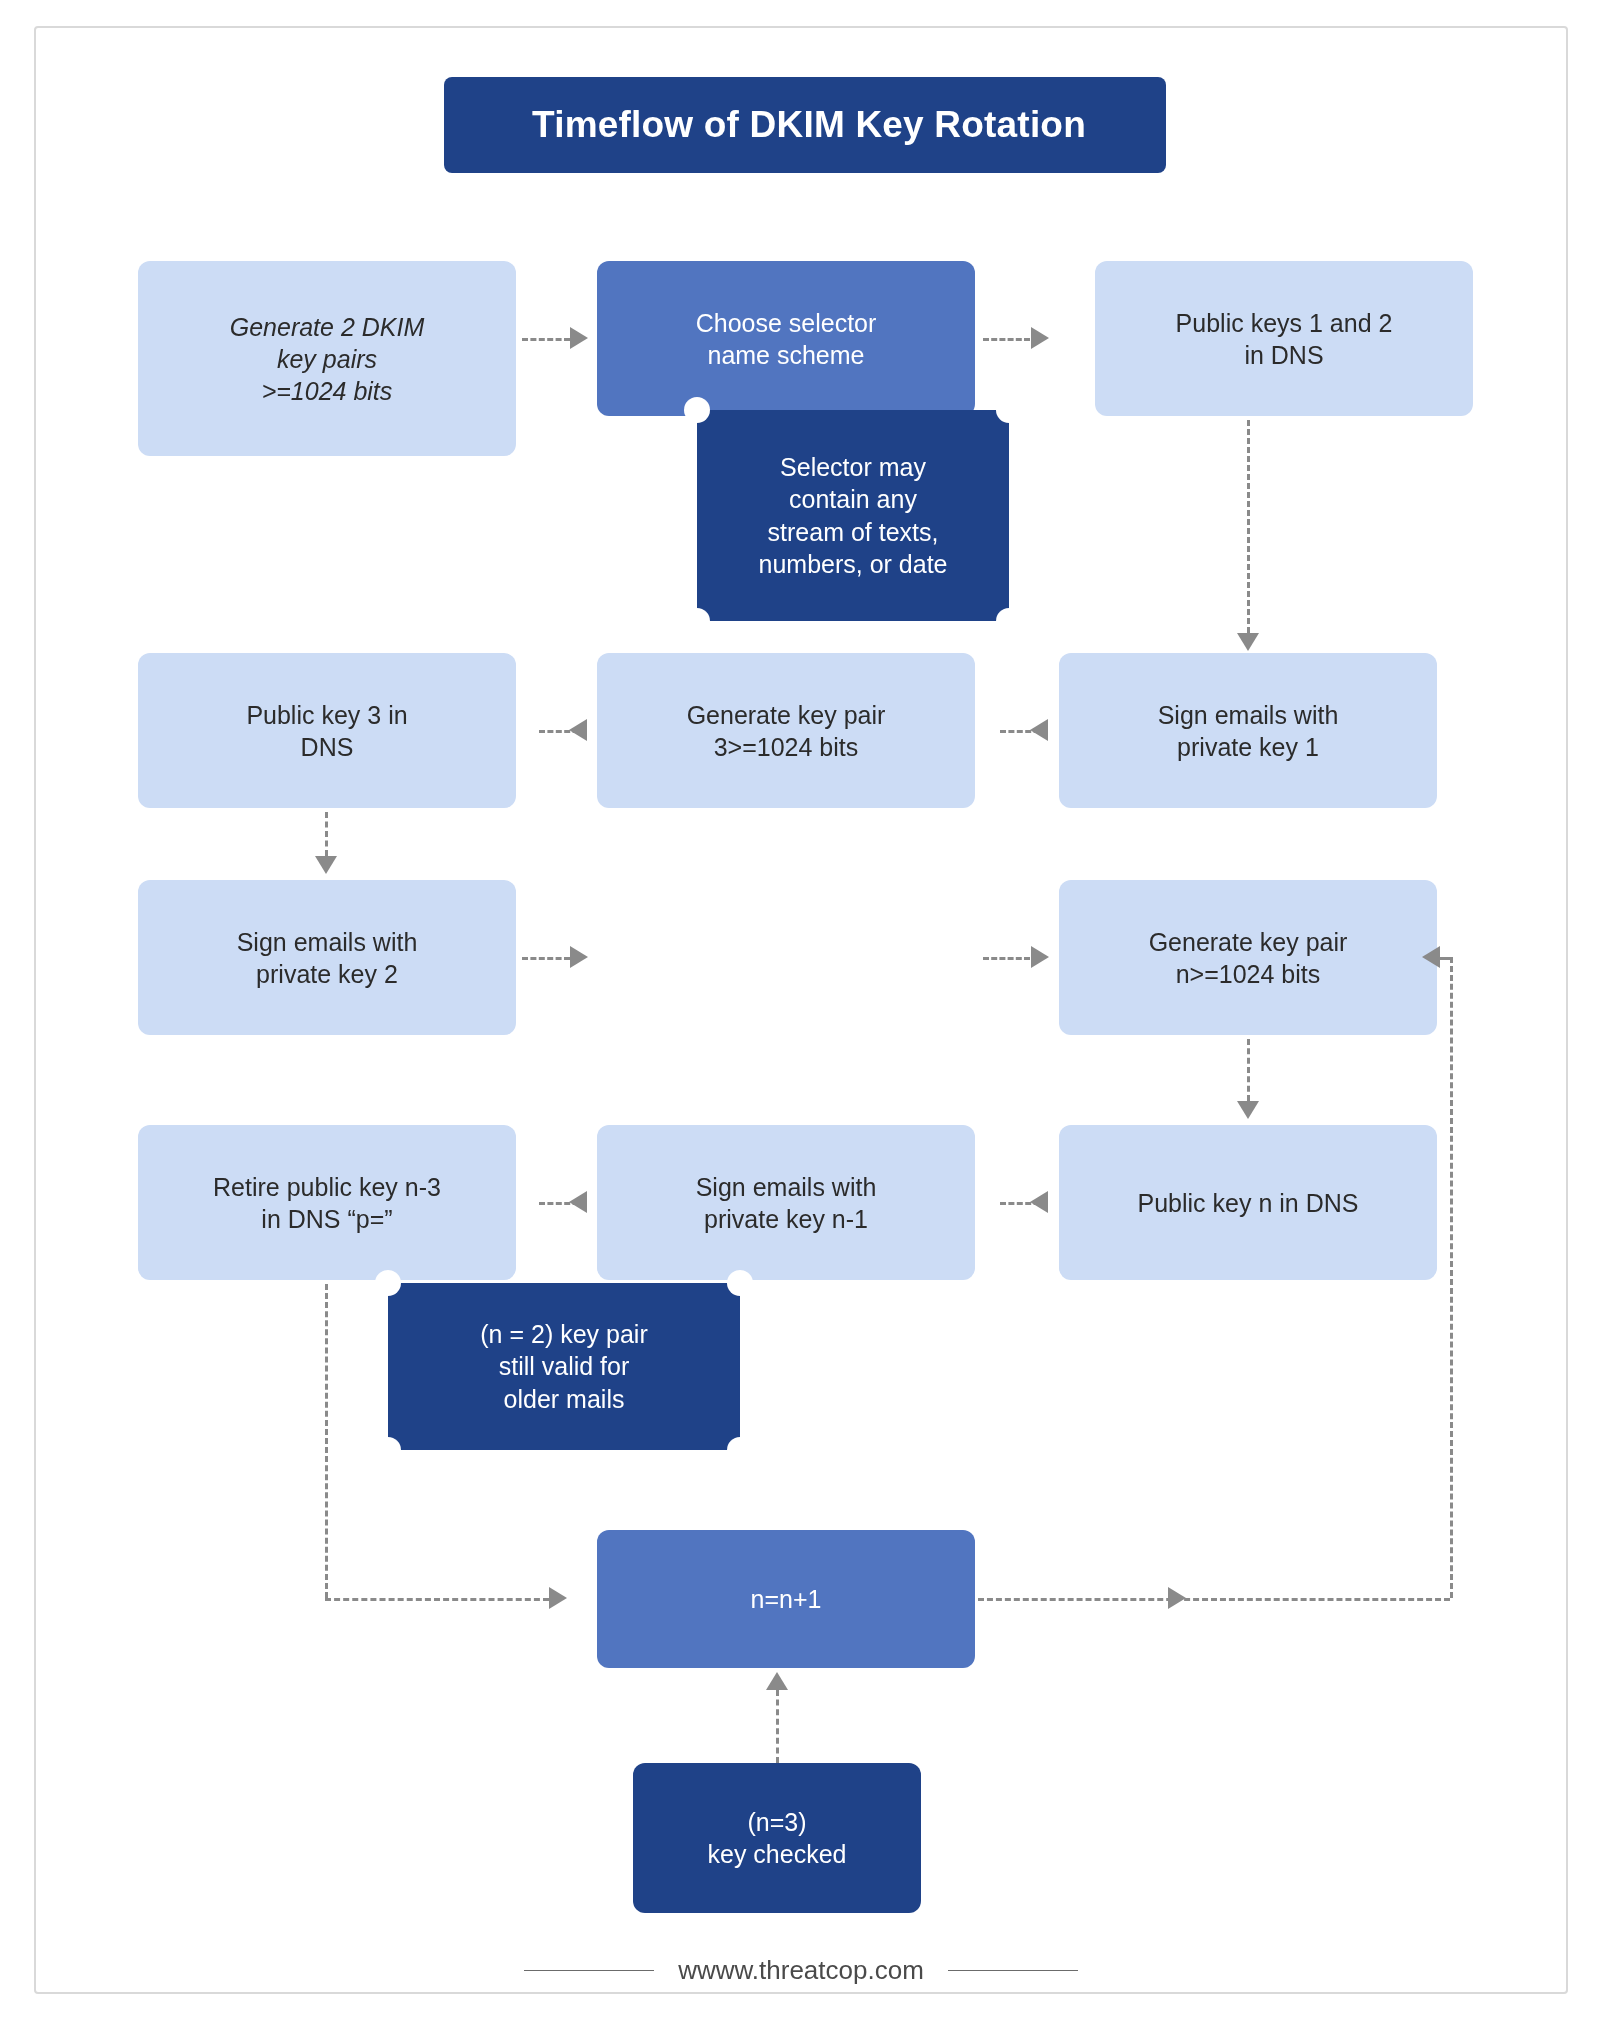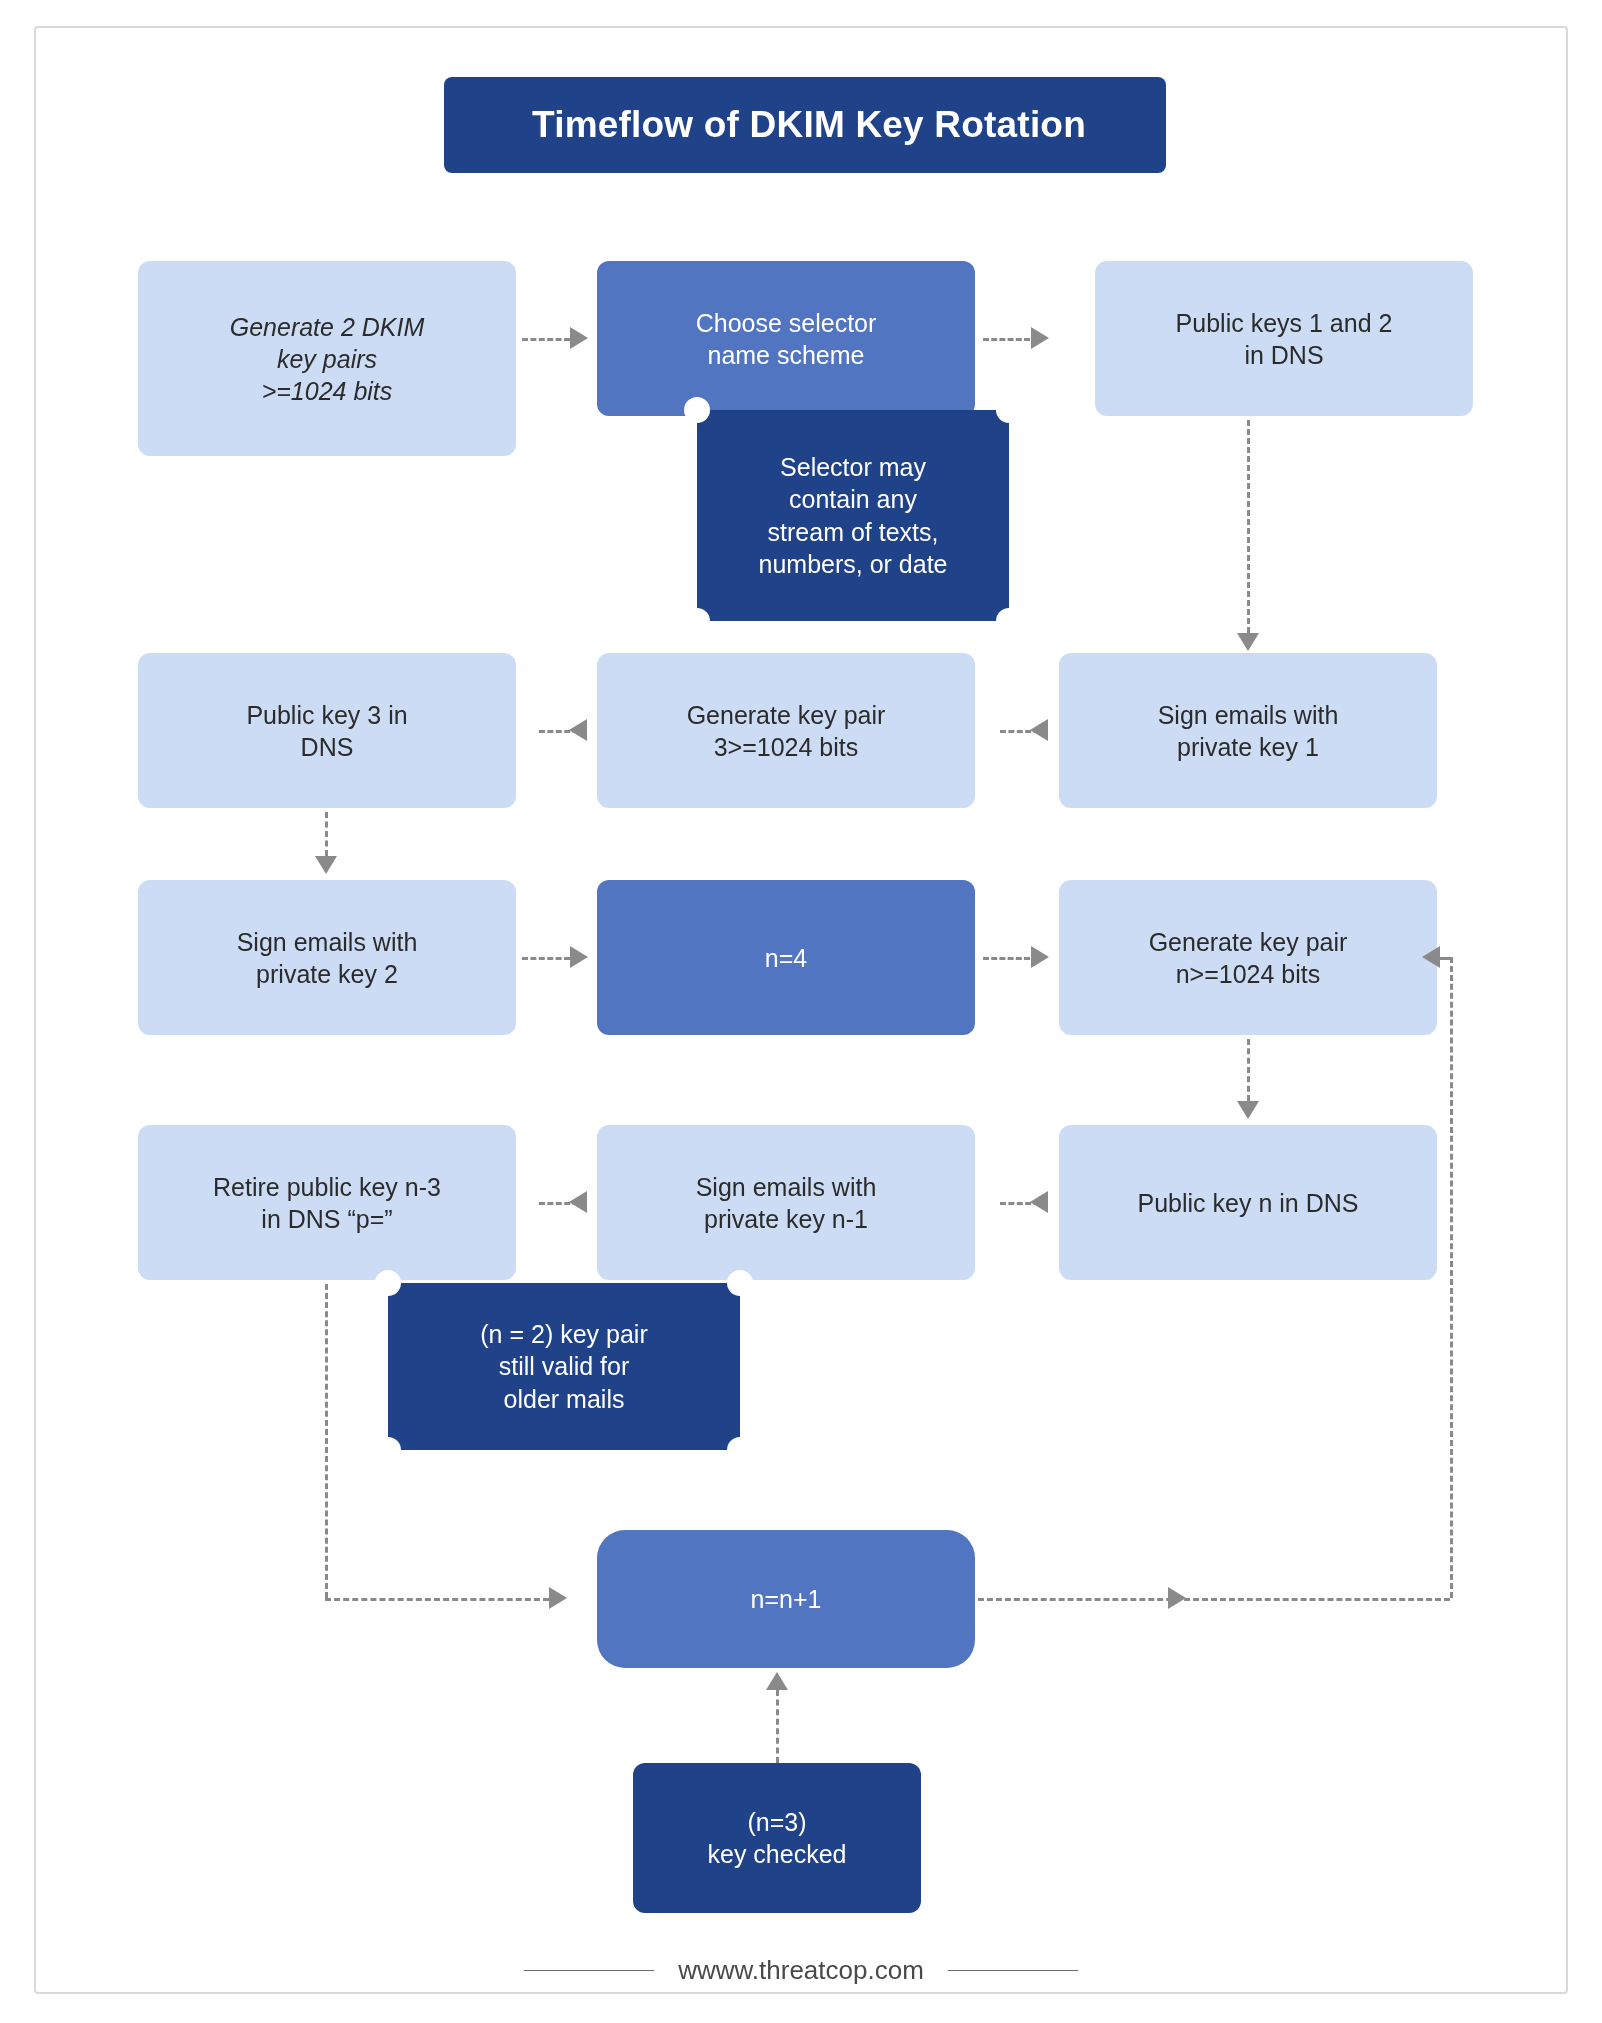--- a/index.html
+++ b/index.html
@@ -244,23 +244,20 @@
   <div class="conn">
     <div class="vline" style="left:325px; top:812px; height:44px;"></div>
     <div class="arrow down" style="left:315px; top:856px;"></div>
   </div>
 
   <div class="node light" style="left:138px; top:880px; width:378px; height:155px;">
     <span style="white-space:pre-line;">Sign emails with
 private key 2</span>
   </div>
 
-  <div class="node mid" style="left:597px; top:880px; width:378px; height:155px;">
-    <span style="white-space:pre-line;">n=4</span>
-  </div>
 
   <div class="node light" style="left:1059px; top:880px; width:378px; height:155px;">
     <span style="white-space:pre-line;">Generate key pair
 n&gt;=1024 bits</span>
   </div>
 
   <div class="conn">
     <div class="hline" style="left:522px; top:957px; width:48px;"></div>
     <div class="arrow right" style="left:570px; top:946px;"></div>
   </div>
@@ -300,21 +297,21 @@
   <div class="callout" style="left:388px; top:1283px; width:352px; height:167px;">
     <span class="notch n-tl"></span>
     <span class="notch n-tr"></span>
     <span class="notch n-bl"></span>
     <span class="notch n-br"></span>
     <span style="white-space:pre-line; position:relative;">(n = 2) key pair
 still valid for
 older mails</span>
   </div>
 
-  <div class="node mid" style="left:597px; top:1530px; width:378px; height:138px;border-radius:28px;">
+  <div class="node mid" style="left:597px; top:1530px; width:378px; height:138px;">
     <span style="white-space:pre-line;">n=n+1</span>
   </div>
 
   <div class="node dark" style="left:633px; top:1763px; width:288px; height:150px;">
     <span style="white-space:pre-line;">(n=3)
 key checked</span>
   </div>
 
   <div class="conn">
     <div class="vline" style="left:325px; top:1284px; height:314px;"></div>

